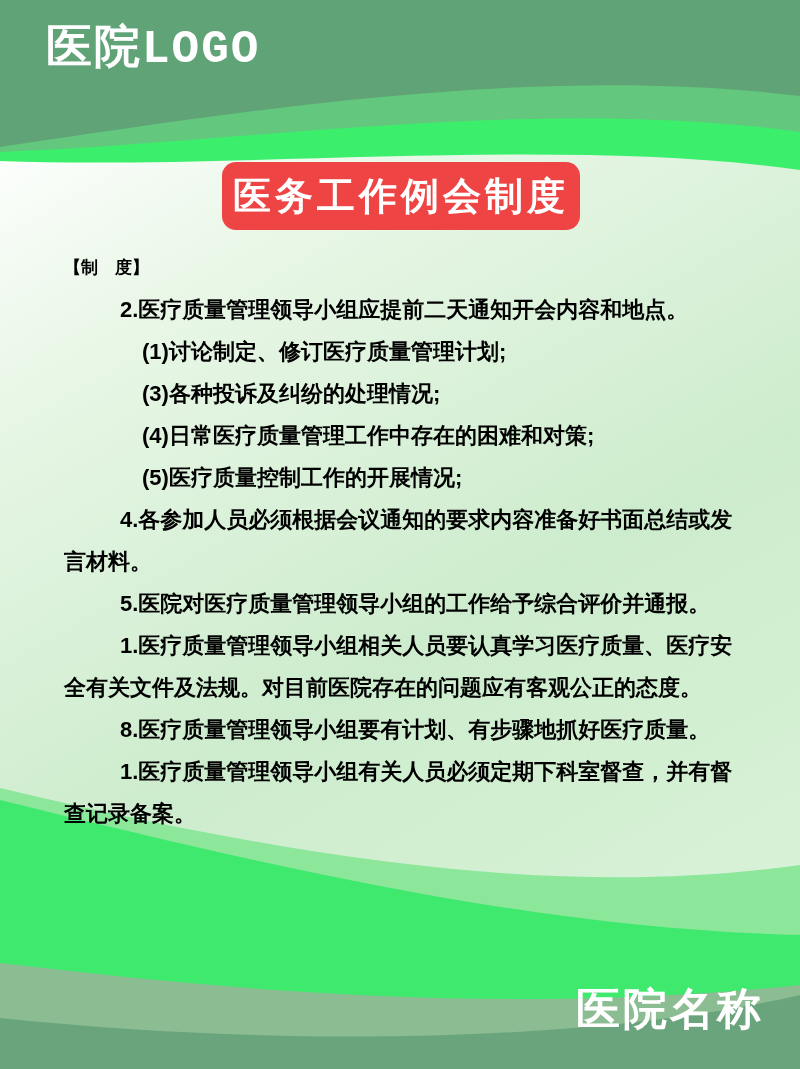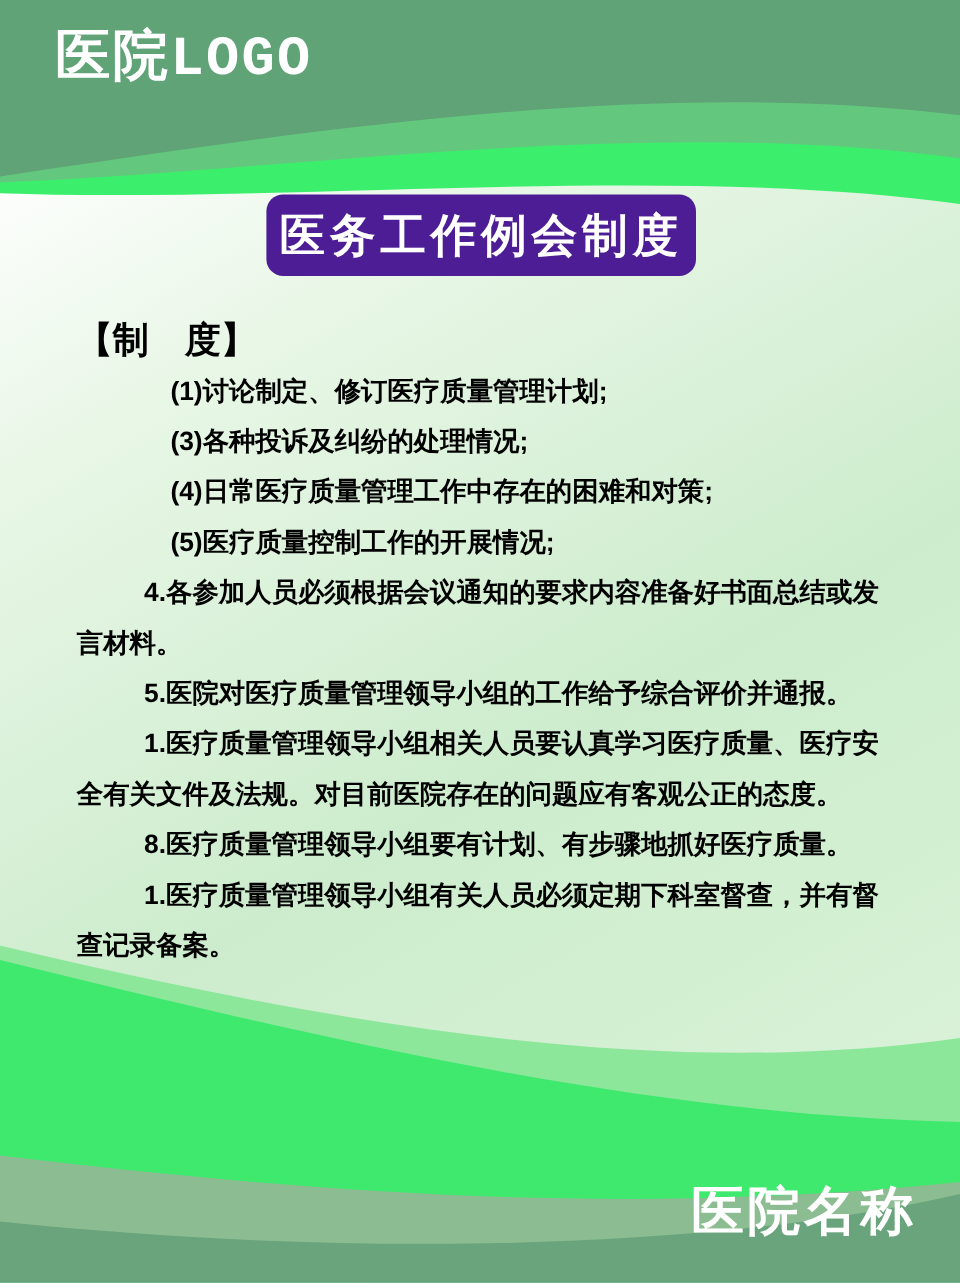--- a/index.html
+++ b/index.html
@@ -11,31 +11,31 @@
   .layer{position:absolute;left:0;}
   #top-deco{top:0;}
   #bottom-deco{top:779px;}
   #logo-text{
     position:absolute;left:46px;top:16px;
     font-family:Liberation Mono, monospace;
     font-weight:bold;font-size:46px;color:#ffffff;letter-spacing:2px;
   }
   #title-banner{
     position:absolute;left:222px;top:162px;width:358px;height:68px;
-    background:#4c1d95;border-radius:14px;
+    background:#ef4444;border-radius:14px;
     display:flex;align-items:center;justify-content:center;
   }
   #title-banner .title-text{
     color:#ffffff;font-weight:bold;font-size:38px;letter-spacing:4px;
   }
   #content{
     position:absolute;left:64px;top:247px;width:678px;
     color:#000;font-weight:bold;font-size:22px;line-height:42px;
   }
-  .sec-heading{font-size:30px;line-height:42px;margin-top:16px;}
+  .sec-heading{font-size:17px;line-height:42px;}
   .para{text-indent:56px;}
   .para.sub{text-indent:78px;}
   #hospital-name{
     position:absolute;right:36px;top:980px;
     color:#ffffff;font-weight:bold;font-size:44px;letter-spacing:3px;
   }
 </style>
 </head>
 <body>
 
@@ -53,20 +53,21 @@
 </svg>
 
 <div id="logo-text">医院LOGO</div>
 
 <div id="title-banner">
   <span class="title-text">医务工作例会制度</span>
 </div>
 
 <div id="content">
     <div class="sec-heading">【制　度】</div>
+    <div class="para item">2.医疗质量管理领导小组应提前二天通知开会内容和地点。</div>
     <div class="para sub">(1)讨论制定、修订医疗质量管理计划;</div>
     <div class="para sub">(3)各种投诉及纠纷的处理情况;</div>
     <div class="para sub">(4)日常医疗质量管理工作中存在的困难和对策;</div>
     <div class="para sub">(5)医疗质量控制工作的开展情况;</div>
     <div class="para item">4.各参加人员必须根据会议通知的要求内容准备好书面总结或发言材料。</div>
     <div class="para item">5.医院对医疗质量管理领导小组的工作给予综合评价并通报。</div>
     <div class="para item">1.医疗质量管理领导小组相关人员要认真学习医疗质量、医疗安全有关文件及法规。对目前医院存在的问题应有客观公正的态度。</div>
     <div class="para item">8.医疗质量管理领导小组要有计划、有步骤地抓好医疗质量。</div>
     <div class="para item">1.医疗质量管理领导小组有关人员必须定期下科室督查，并有督查记录备案。</div>
   </div>

